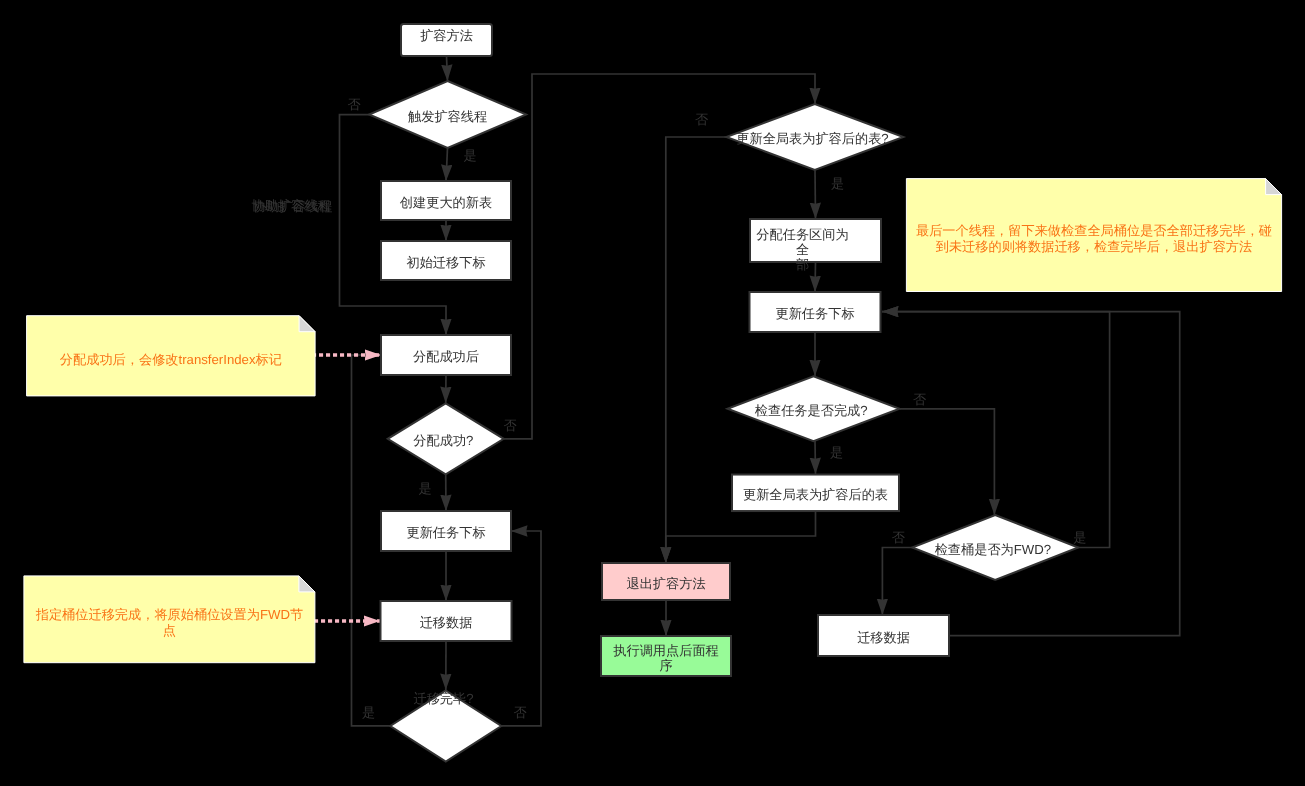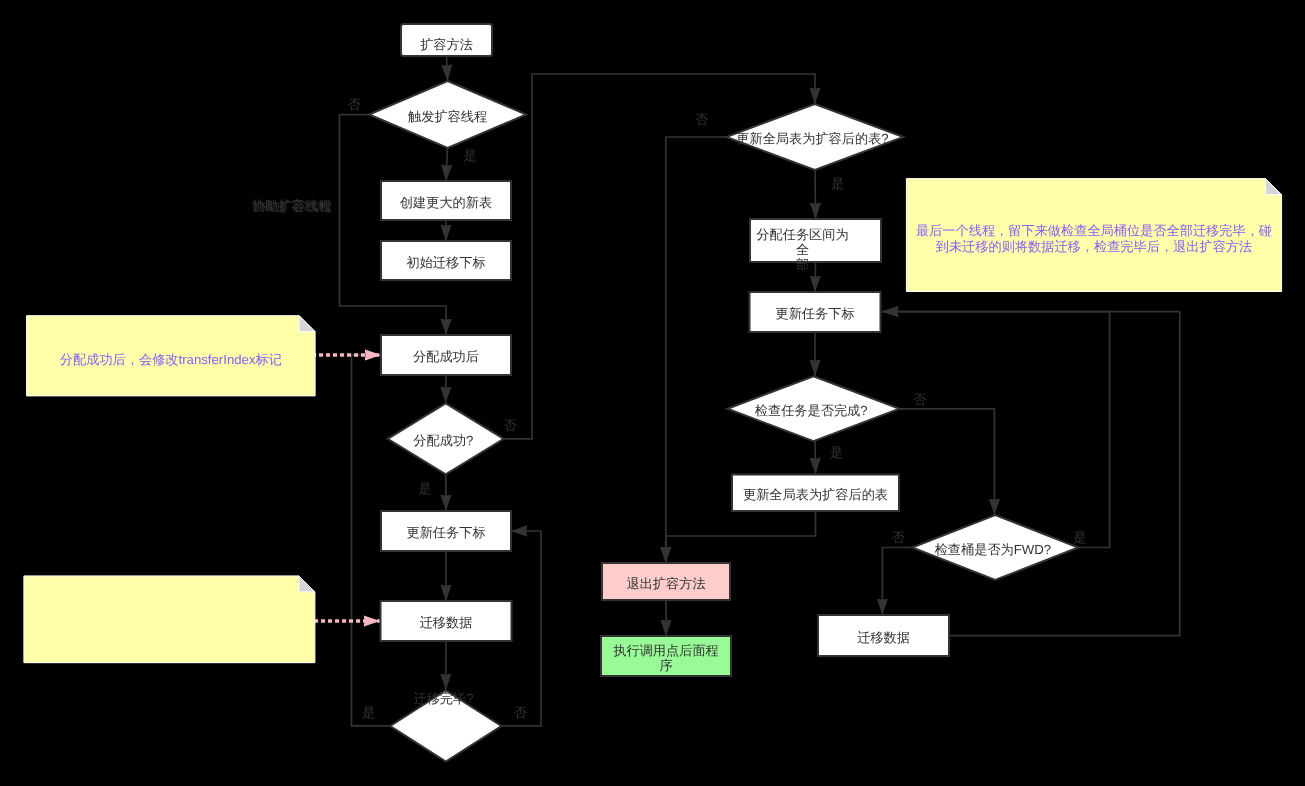--- a/index.html
+++ b/index.html
@@ -16,21 +16,21 @@
   .note-fold   { fill:#d6d6d6; stroke:#ffffff; stroke-width:1; }
   .edge        { fill:none; stroke:#333333; stroke-width:1.7; marker-end:url(#arrow-gray); }
   .notelink    { fill:none; stroke:#f7b8c4; stroke-width:3.4;
                  stroke-dasharray:4.1 2.9; marker-end:url(#arrow-pink); }
 
   .nodetext  { position:absolute; color:#333333; font-size:13.2px; line-height:15px;
                text-align:center; white-space:pre-line; }
   .edgelabel { position:absolute; color:#333333; font-size:13.2px; line-height:15px;
                text-align:center; white-space:nowrap;
                transform:translate(-50%,-50%); }
-  .notetext  { position:absolute; color:#8b5cf6; font-size:13.2px; line-height:16.2px;
+  .notetext  { position:absolute; color:#f97316; font-size:13.2px; line-height:16.2px;
                text-align:center; box-sizing:border-box; padding-top:8px;
                display:flex; align-items:center; justify-content:center; }
 </style>
 </head>
 <body>
 
 <div id="stage">
 <svg class="layer" viewBox="0 0 1305 786" xmlns="http://www.w3.org/2000/svg" aria-hidden="true">
   <defs>
     <marker id="arrow-gray" markerWidth="20" markerHeight="14" refX="16.5" refY="5.7" orient="auto" markerUnits="userSpaceOnUse">
@@ -84,41 +84,42 @@
   <rect class="node" x="601" y="636" width="130" height="40" rx="0" fill="#98fb98"></rect>
   <polygon class="node" points="995.2,515 1078.2,547.5 995.2,580 912.2,547.5" fill="#ffffff"></polygon>
   <rect class="node" x="818" y="615" width="131" height="41" rx="0" fill="#ffffff"></rect>
   <polygon class="note-body" points="26.6,315.7 299.1,315.7 315.1,331.7 315.1,395.9 26.6,395.9"></polygon>
   <polygon class="note-fold" points="299.1,315.7 299.1,331.7 315.1,331.7"></polygon>
   <polygon class="note-body" points="23.9,575.9 298.9,575.9 314.9,591.9 314.9,662.7 23.9,662.7"></polygon>
   <polygon class="note-fold" points="298.9,575.9 298.9,591.9 314.9,591.9"></polygon>
   <polygon class="note-body" points="906.4,178.6 1265.6,178.6 1281.6,194.6 1281.6,291.5 906.4,291.5"></polygon>
   <polygon class="note-fold" points="1265.6,178.6 1265.6,194.6 1281.6,194.6"></polygon>
 </svg>
-<div class="nodetext" style="left:401px;top:37px;width:91px">扩容方法</div>
+<div class="nodetext" style="left:401px;top:28px;width:91px">扩容方法</div>
 <div class="nodetext" style="left:369.1px;top:108.7px;width:157px">触发扩容线程</div>
 <div class="nodetext" style="left:381px;top:194.7px;width:130px">创建更大的新表</div>
 <div class="nodetext" style="left:381px;top:254.7px;width:130px">初始迁移下标</div>
 <div class="nodetext" style="left:381px;top:349.2px;width:130px">分配成功后</div>
 <div class="nodetext" style="left:385.4px;top:433px;width:116px">分配成功?</div>
 <div class="nodetext" style="left:381px;top:525.2px;width:130px">更新任务下标</div>
 <div class="nodetext" style="left:380.5px;top:615.2px;width:131px">迁移数据</div>
 <div class="nodetext" style="left:388px;top:691px;width:111px">迁移完毕?</div>
 <div class="nodetext" style="left:724px;top:131.2px;width:177px">更新全局表为扩容后的表?</div>
 <div class="nodetext" style="left:750px;top:227.2px;width:105px">分配任务区间为全
 部</div>
 <div class="nodetext" style="left:749.5px;top:306.2px;width:131px">更新任务下标</div>
 <div class="nodetext" style="left:725.2px;top:402.9px;width:172px">检查任务是否完成?</div>
 <div class="nodetext" style="left:732px;top:487px;width:167px">更新全局表为扩容后的表</div>
 <div class="nodetext" style="left:602px;top:575.7px;width:128px">退出扩容方法</div>
 <div class="nodetext" style="left:601px;top:642.7px;width:130px">执行调用点后面程
 序</div>
 <div class="nodetext" style="left:909.9px;top:541.7px;width:166px">检查桶是否为FWD?</div>
 <div class="nodetext" style="left:818px;top:629.7px;width:131px">迁移数据</div>
 <div class="notetext" style="left:34.1px;top:315.7px;width:273.5px;height:80.2px">分配成功后，会修改transferIndex标记</div>
+<div class="notetext" style="left:31.4px;top:575.9px;width:276px;height:86.8px">指定桶位迁移完成，将原始桶位设置为FWD节点</div>
 <div class="notetext" style="left:913.9px;top:178.6px;width:360.2px;height:112.9px">最后一个线程，留下来做检查全局桶位是否全部迁移完毕，碰到未迁移的则将数据迁移，检查完毕后，退出扩容方法</div>
 <div class="edgelabel" style="left:354px;top:104px">否</div>
 <div class="edgelabel" style="left:470px;top:155px">是</div>
 <div class="edgelabel" style="left:291px;top:205px">协助扩容线程</div>
 <div class="edgelabel" style="left:292.8px;top:206.3px">协助扩容线程</div>
 <div class="edgelabel" style="left:510px;top:424.5px">否</div>
 <div class="edgelabel" style="left:425.2px;top:488.3px">是</div>
 <div class="edgelabel" style="left:368.5px;top:711.5px">是</div>
 <div class="edgelabel" style="left:520.2px;top:711.9px">否</div>
 <div class="edgelabel" style="left:701.6px;top:119px">否</div>

